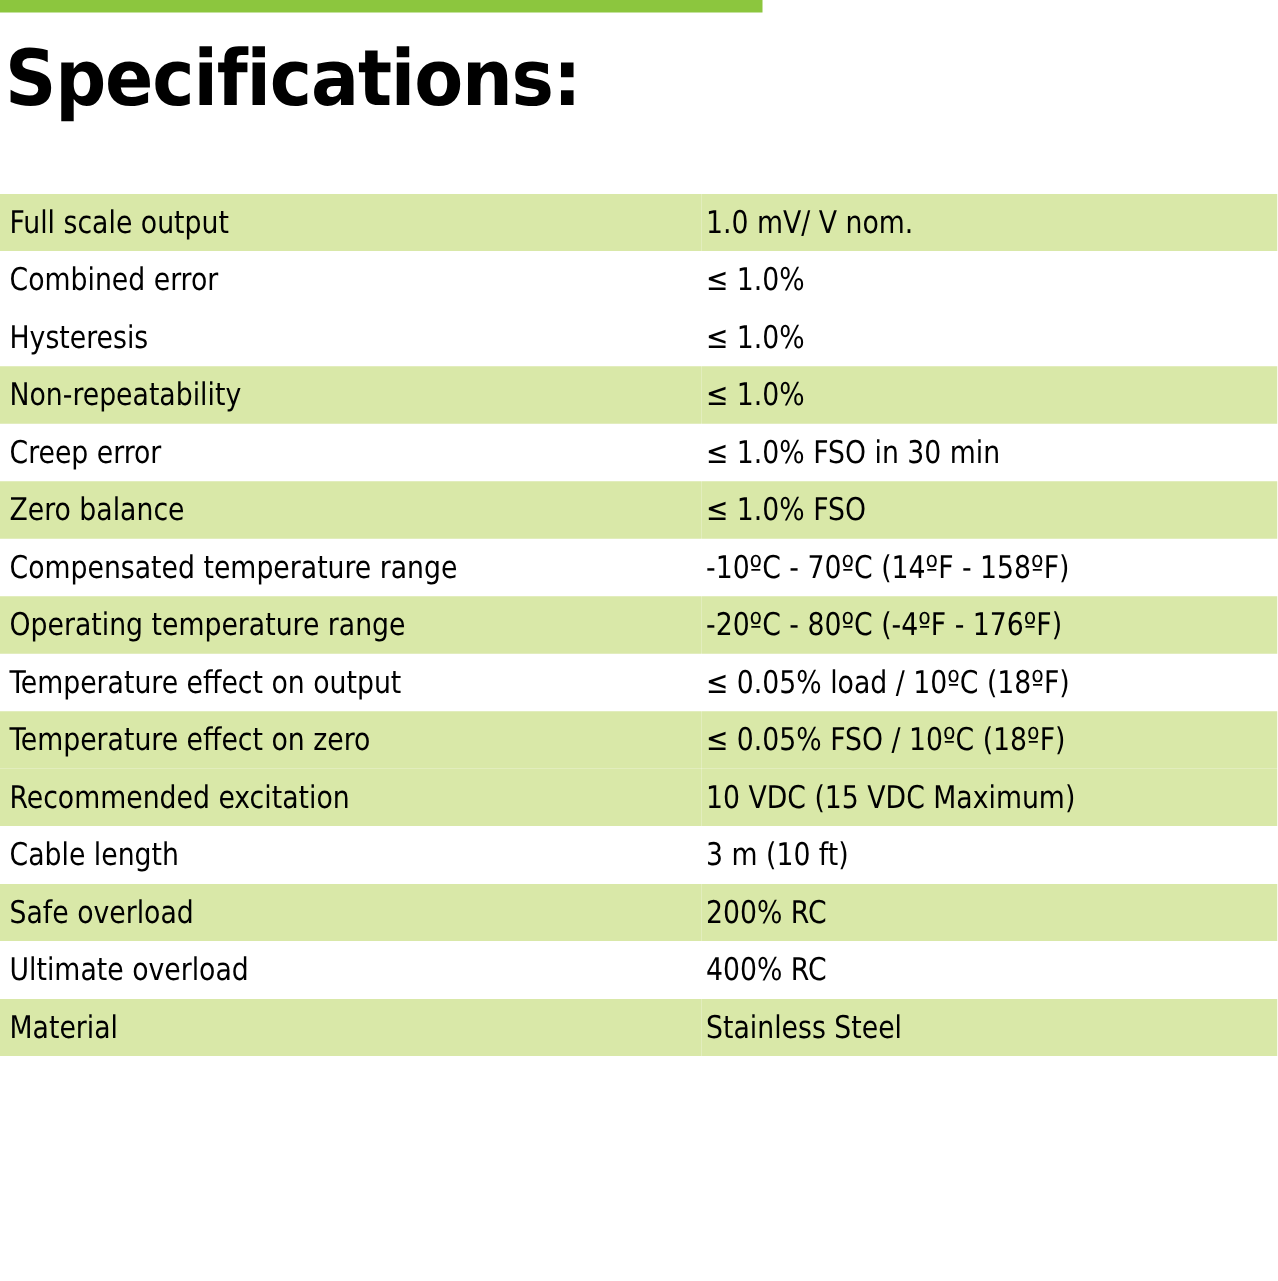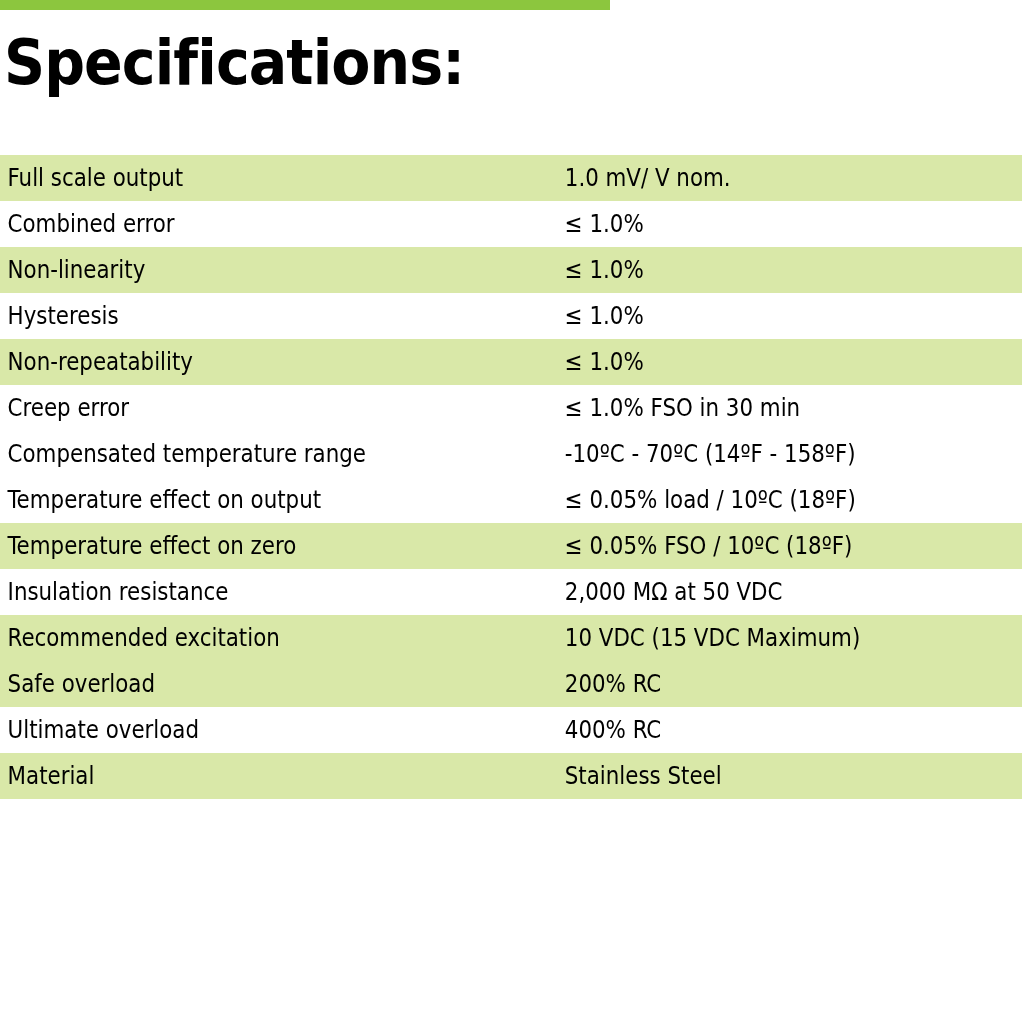--- a/index.html
+++ b/index.html
@@ -89,55 +89,59 @@
   <table class="spec-table">
     <tbody>
         <tr class="shade">
           <td class="label">Full scale output</td>
           <td class="value">1.0 mV/ V nom.</td>
         </tr>
         <tr class="plain">
           <td class="label">Combined error</td>
           <td class="value">≤ 1.0%</td>
         </tr>
-        <tr class="shade">
-          <td class="label">Non-linearity</td>
-          <td class="value">≤ 1.0%</td>
-        </tr>
         <tr class="plain">
           <td class="label">Hysteresis</td>
           <td class="value">≤ 1.0%</td>
         </tr>
         <tr class="shade">
           <td class="label">Non-repeatability</td>
           <td class="value">≤ 1.0%</td>
         </tr>
         <tr class="plain">
           <td class="label">Creep error</td>
           <td class="value">≤ 1.0% FSO in 30 min</td>
         </tr>
+        <tr class="shade">
+          <td class="label">Zero balance</td>
+          <td class="value">≤ 1.0% FSO</td>
+        </tr>
         <tr class="plain">
           <td class="label">Compensated temperature range</td>
           <td class="value">-10ºC - 70ºC (14ºF - 158ºF)</td>
+        </tr>
+        <tr class="shade">
+          <td class="label">Operating temperature range</td>
+          <td class="value">-20ºC - 80ºC (-4ºF - 176ºF)</td>
         </tr>
         <tr class="plain">
           <td class="label">Temperature effect on output</td>
           <td class="value">≤ 0.05% load / 10ºC (18ºF)</td>
         </tr>
         <tr class="shade">
           <td class="label">Temperature effect on zero</td>
           <td class="value">≤ 0.05% FSO / 10ºC (18ºF)</td>
         </tr>
-        <tr class="plain">
-          <td class="label">Insulation resistance</td>
-          <td class="value">2,000 MΩ at 50 VDC</td>
-        </tr>
         <tr class="shade">
           <td class="label">Recommended excitation</td>
           <td class="value">10 VDC (15 VDC Maximum)</td>
+        </tr>
+        <tr class="plain">
+          <td class="label">Cable length</td>
+          <td class="value">3 m (10 ft)</td>
         </tr>
         <tr class="shade">
           <td class="label">Safe overload</td>
           <td class="value">200% RC</td>
         </tr>
         <tr class="plain">
           <td class="label">Ultimate overload</td>
           <td class="value">400% RC</td>
         </tr>
         <tr class="shade">

